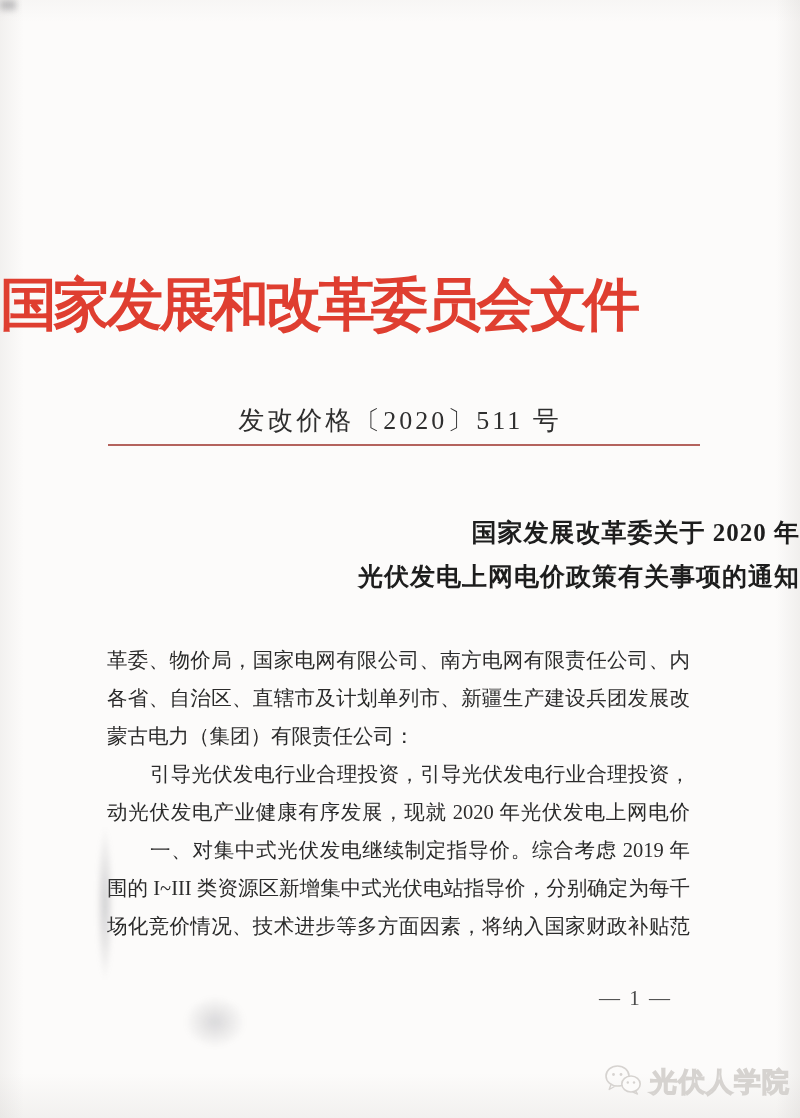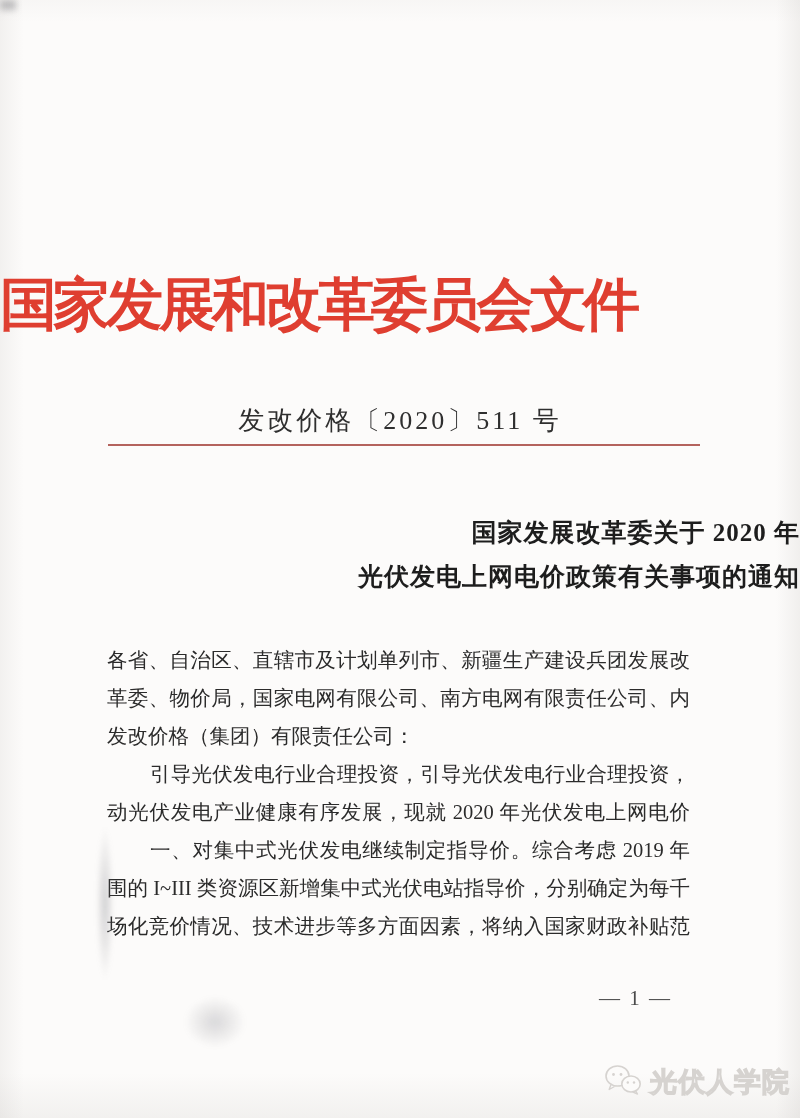--- a/index.html
+++ b/index.html
@@ -103,23 +103,23 @@
   <div class="doc-number">发改价格〔2020〕511 号</div>
 
   <div class="red-line"></div>
 
   <div class="notice-title">
     <div>国家发展改革委关于 2020 年</div>
     <div>光伏发电上网电价政策有关事项的通知</div>
   </div>
 
   <div class="body-text">
+    <div class="body-line stretch">革委、物价局，国家电网有限公司、南方电网有限责任公司、内</div>
     <div class="body-line stretch">各省、自治区、直辖市及计划单列市、新疆生产建设兵团发展改</div>
-    <div class="body-line stretch">革委、物价局，国家电网有限公司、南方电网有限责任公司、内</div>
-    <div class="body-line">发改价格（集团）有限责任公司：</div>
+    <div class="body-line">蒙古电力（集团）有限责任公司：</div>
     <div class="body-line stretch indent">引导光伏发电行业合理投资，引导光伏发电行业合理投资，推</div>
     <div class="body-line stretch">动光伏发电产业健康有序发展，现就 2020 年光伏发电上网电价政</div>
     <div class="body-line stretch indent">一、对集中式光伏发电继续制定指导价。综合考虑 2019 年市</div>
     <div class="body-line stretch">围的 I~III 类资源区新增集中式光伏电站指导价，分别确定为每千</div>
     <div class="body-line stretch">场化竞价情况、技术进步等多方面因素，将纳入国家财政补贴范</div>
   </div>
 
   <div class="page-number">— 1 —</div>
 
   <div class="watermark">

